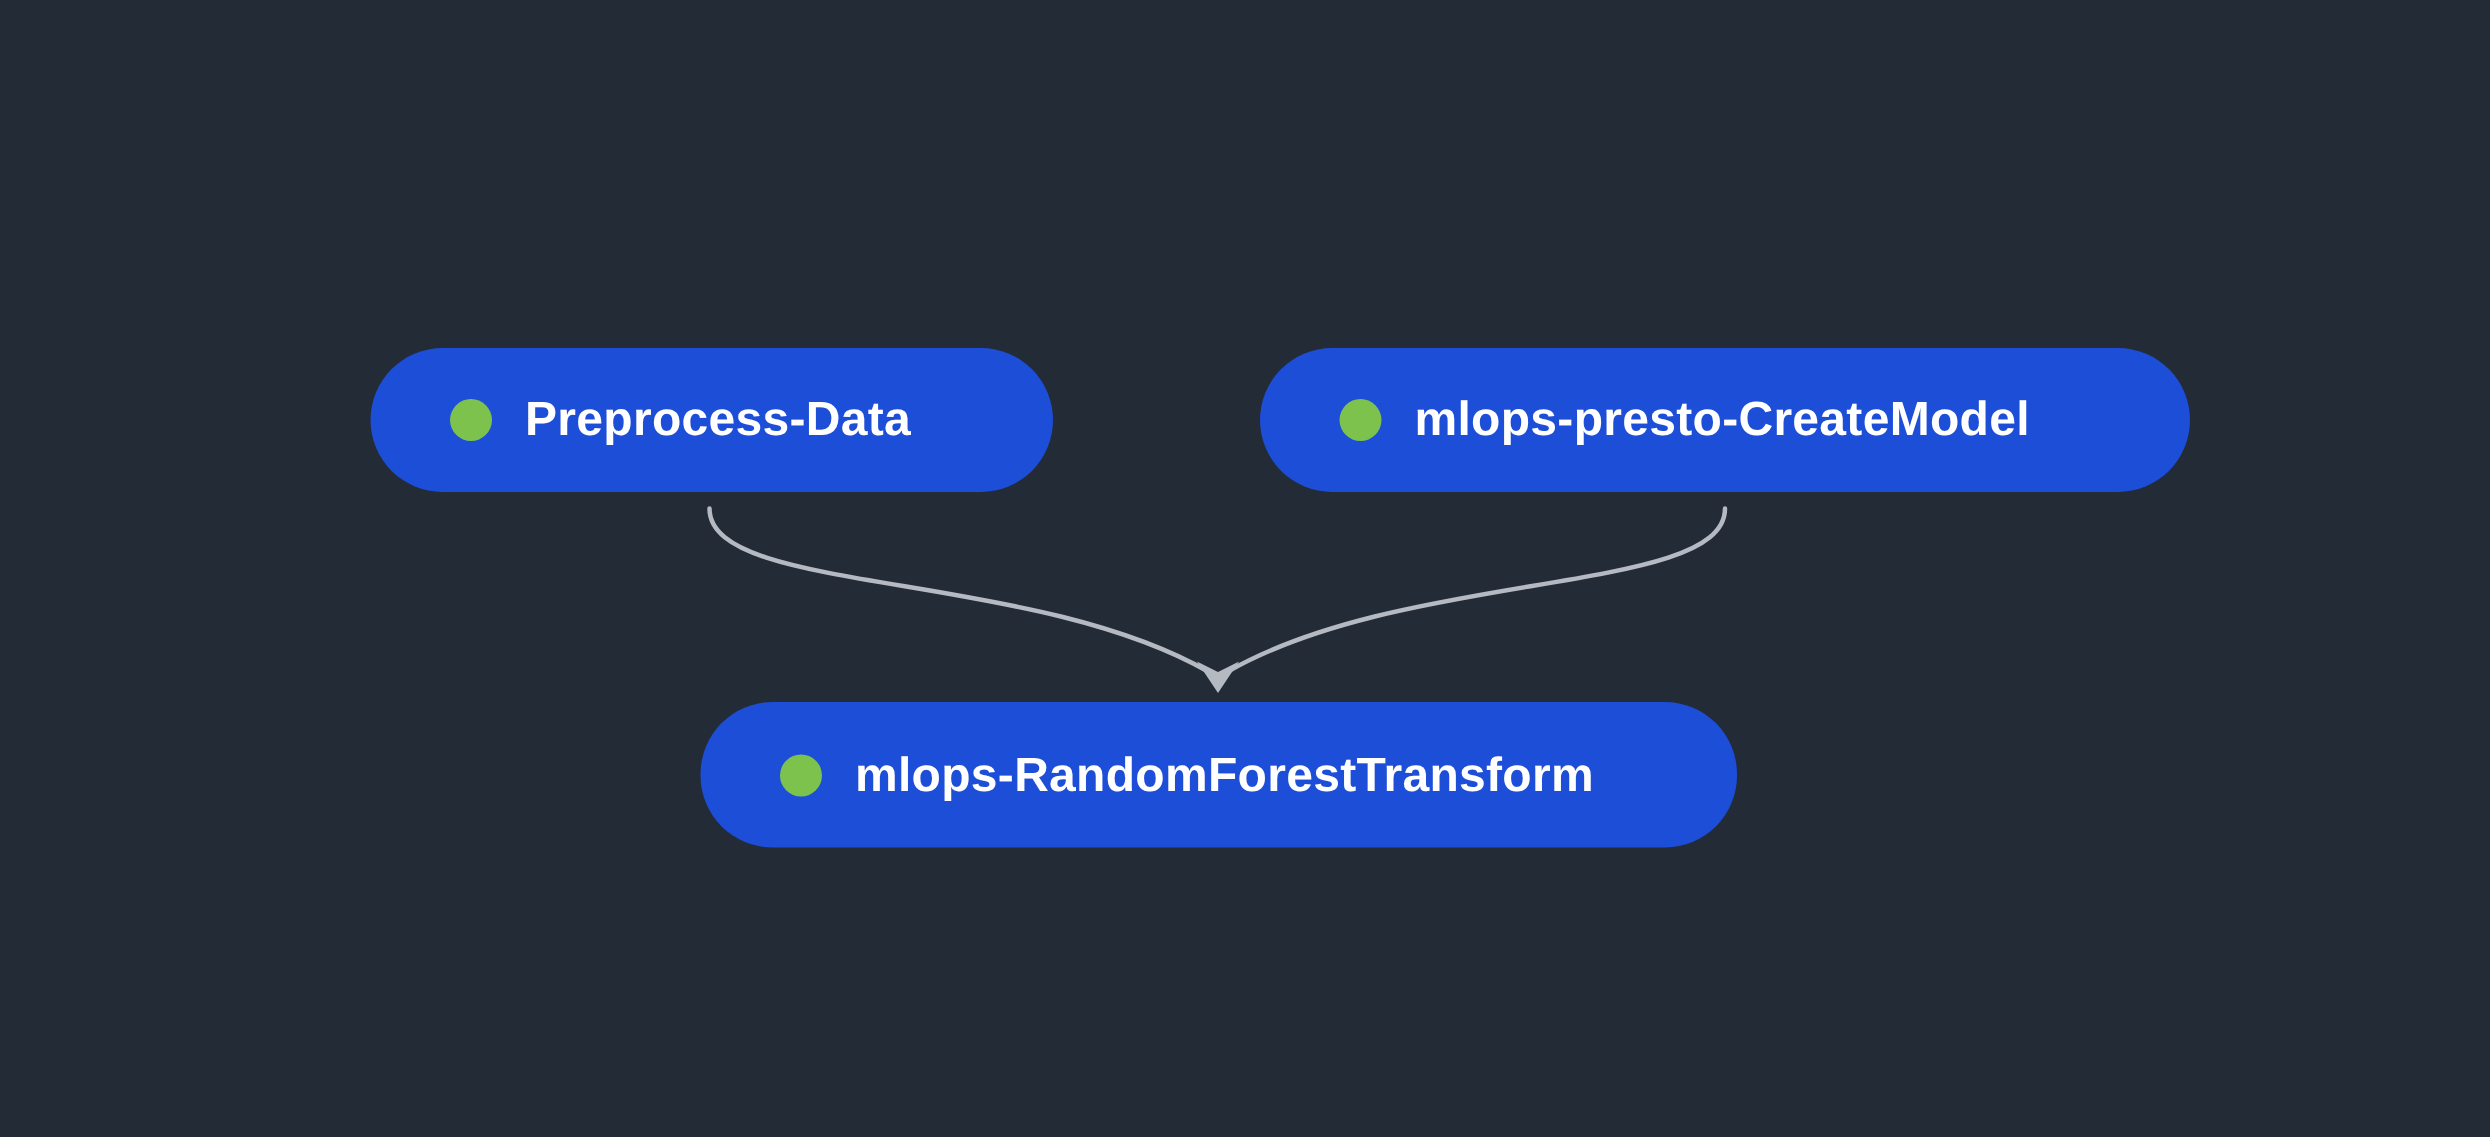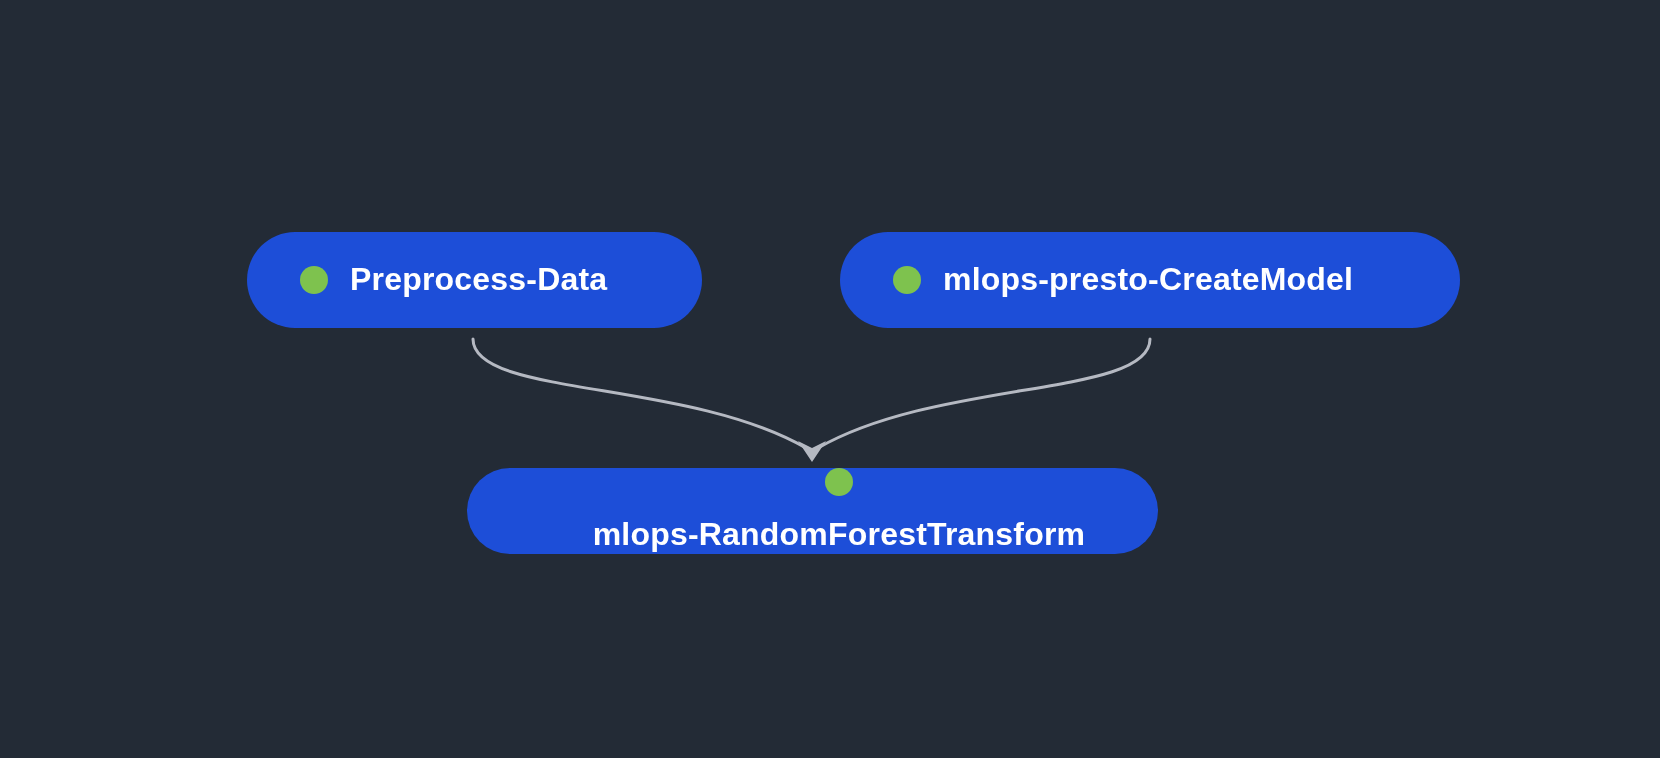--- a/index.html
+++ b/index.html
@@ -58,22 +58,21 @@
   .node-createmodel {
     left: 840px;
     top: 232px;
     width: 620px;
     height: 96px;
   }
   .node-transform {
     left: 467px;
     top: 468px;
     width: 691px;
-    height: 86px;
-    flex-direction: column;
+    height: 97px;
   }
   .status-dot {
     flex: 0 0 auto;
     width: 28px;
     height: 28px;
     border-radius: 50%;
     background: #7ec24e;
   }
   .node-label {
     line-height: 1;

